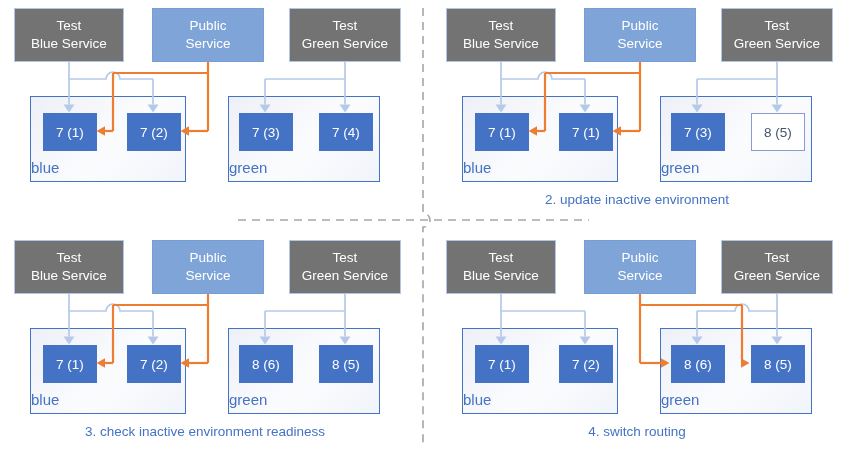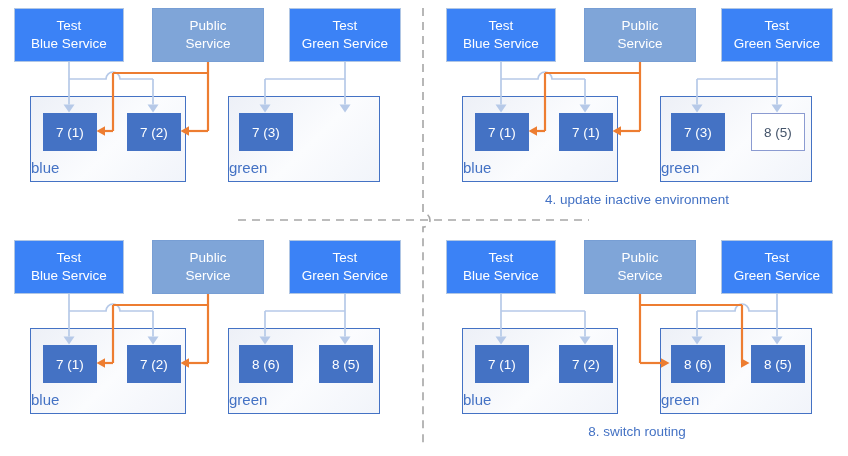--- a/index.html
+++ b/index.html
@@ -7,21 +7,21 @@
           font-family:"Liberation Sans",sans-serif;}
   .quadrant{position:absolute;width:410px;height:224px;}
   .arrows{position:absolute;left:0;top:0;z-index:3;pointer-events:none;}
   .test-route path{stroke:#b6c9e8;stroke-width:1.7;fill:none;}
   .test-route polygon{fill:#b6c9e8;}
   .active-route path{stroke:#ed7d31;stroke-width:2.2;fill:none;}
   .active-route polygon{fill:#ed7d31;}
   .svc{position:absolute;top:8px;height:54px;z-index:1;box-sizing:border-box;
        display:flex;flex-direction:column;justify-content:center;align-items:center;
        color:#fff;font-size:13.5px;line-height:1.3;text-align:center;}
-  .svc.light{background:#3b82f6;border:1px solid #b0c6e4;}
+  .svc.light{background:#737373;border:1px solid #b0c6e4;}
   .svc.dark{background:#7fa5d8;border:1px solid #779ed4;}
   .env{position:absolute;top:96px;height:86px;z-index:1;box-sizing:border-box;
        border:1.3px solid #4472c4;
        background:linear-gradient(135deg,#edf0f7 0%,#fbfcfe 55%,#f1f4fa 100%);}
   .pod{position:absolute;top:16px;width:54px;height:38px;z-index:2;box-sizing:border-box;
        background:#4472c4;color:#fff;font-size:13.5px;
        display:flex;align-items:center;justify-content:center;}
   .pod.new{background:#fff;border:1.4px solid #8b9bd1;color:#44546a;}
   .env-label{position:absolute;bottom:5px;left:0;right:0;text-align:left;
              color:#4472c4;font-size:15px;}
@@ -53,20 +53,21 @@
       <span>Test</span>
       <span>Green Service</span>
     </div>
     <div class="env" style="left:30px;width:156px">
       <div class="pod active" style="left:12px">7 (1)</div>
       <div class="pod active" style="left:96px">7 (2)</div>
       <div class="env-label">blue</div>
     </div>
     <div class="env" style="left:228px;width:152px">
       <div class="pod active" style="left:10px">7 (3)</div>
+      <div class="pod active" style="left:90px">7 (4)</div>
       <div class="env-label">green</div>
     </div>
     <svg class="arrows" width="410" height="224" viewBox="0 0 410 224">
       <g class="test-route">
         <path d="M69 62 V104.5"></path>
         <path d="M69 79 H106 A7 7 0 0 1 120 79 H153"></path>
         <path d="M153 79 V104.5"></path>
         <polygon points="63.5,104.5 74.5,104.5 69,112.5"></polygon>
         <polygon points="147.5,104.5 158.5,104.5 153,112.5"></polygon>
       </g>
@@ -130,21 +131,21 @@
       <g class="active-route">
         <path d="M208 62 V131"></path>
         <path d="M113 73 H208"></path>
         <path d="M113 73 V131"></path>
         <path d="M105 131 H113"></path>
         <path d="M189 131 H208"></path>
         <polygon points="105,126.2 105,135.8 96.5,131"></polygon>
         <polygon points="189,126.2 189,135.8 180.5,131"></polygon>
       </g>
     </svg>
-    <div class="caption">4. update inactive environment</div>
+    <div class="caption">2. update inactive environment</div>
   </section>
 
   <section class="quadrant" style="left:0;top:232px">
     <div class="svc light" style="left:14px;width:110px">
       <span>Test</span>
       <span>Blue Service</span>
     </div>
     <div class="svc dark" style="left:152px;width:112px">
       <span>Public</span>
       <span>Service</span>
@@ -181,20 +182,21 @@
       <g class="active-route">
         <path d="M208 62 V131"></path>
         <path d="M113 73 H208"></path>
         <path d="M113 73 V131"></path>
         <path d="M105 131 H113"></path>
         <path d="M189 131 H208"></path>
         <polygon points="105,126.2 105,135.8 96.5,131"></polygon>
         <polygon points="189,126.2 189,135.8 180.5,131"></polygon>
       </g>
     </svg>
+    <div class="caption">3. check inactive environment readiness</div>
   </section>
 
   <section class="quadrant" style="left:432px;top:232px">
     <div class="svc light" style="left:14px;width:110px">
       <span>Test</span>
       <span>Blue Service</span>
     </div>
     <div class="svc dark" style="left:152px;width:112px">
       <span>Public</span>
       <span>Service</span>
@@ -230,16 +232,16 @@
       </g>
       <g class="active-route">
         <path d="M208 62 V131"></path>
         <path d="M208 73 H310"></path>
         <path d="M310 73 V131"></path>
         <path d="M208 131 H229"></path>
         <polygon points="229,126.2 229,135.8 237.5,131"></polygon>
         <polygon points="309,126.2 309,135.8 317.5,131"></polygon>
       </g>
     </svg>
-    <div class="caption">8. switch routing</div>
+    <div class="caption">4. switch routing</div>
   </section>
 
 </div>
 
 </body></html>

